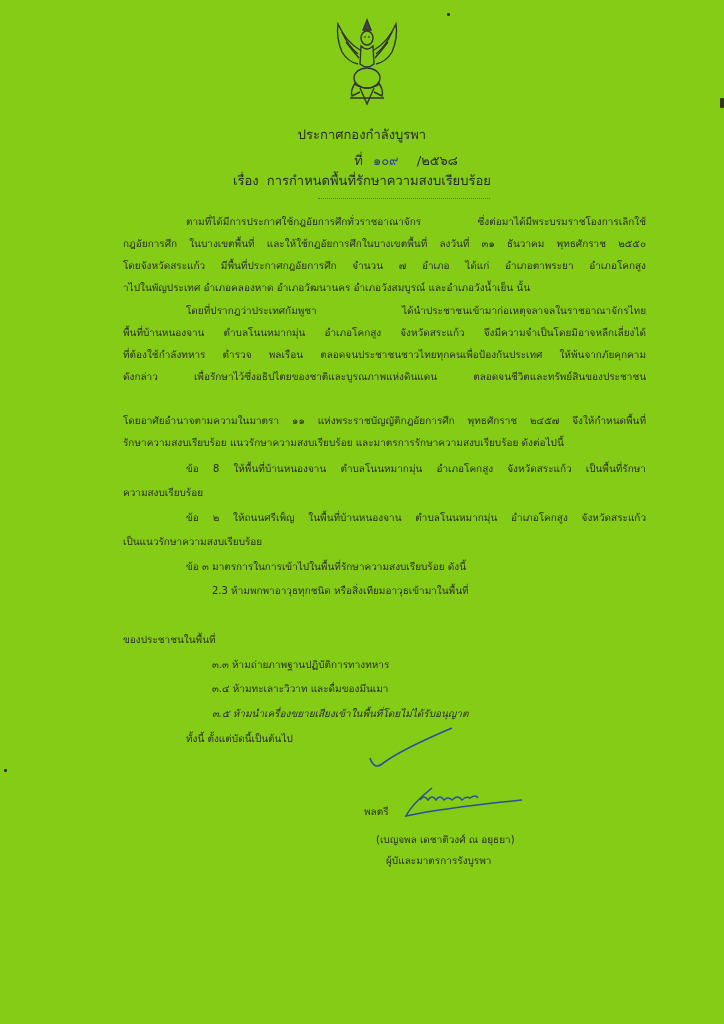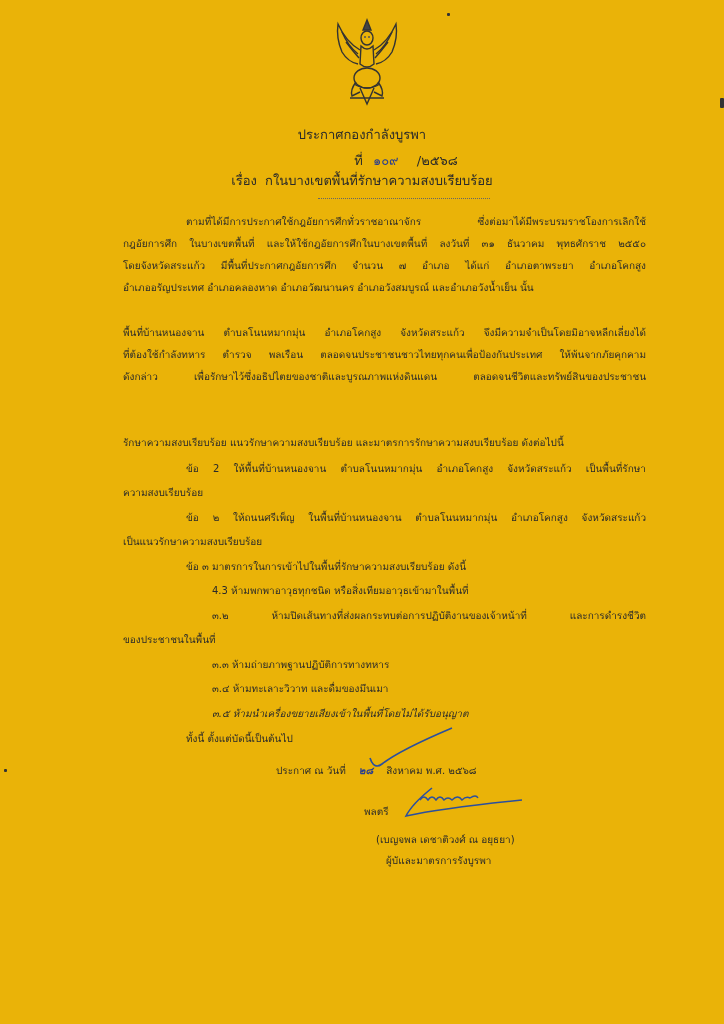--- a/index.html
+++ b/index.html
@@ -1,17 +1,17 @@
 <!DOCTYPE html>
 <html><head>
   <meta charset="utf-8">
   <style>
     html, body { margin: 0; padding: 0; background: #ffffff; }
     body { width: 724px; height: 1024px; position: relative; overflow: hidden; font-family: "DejaVu Sans", "Liberation Sans", sans-serif; color: #2a2a2a; }
-    .page { position: absolute; left: 0; top: 0; width: 724px; height: 1024px; background: #eab308; }
+    .page { position: absolute; left: 0; top: 0; width: 724px; height: 1024px; background: #84cc16; }
     .garuda { position: absolute; left: 330px; top: 12px; width: 74px; height: 100px; }
     .center { position: absolute; left: 0; width: 724px; text-align: center; font-size: 13px; white-space: nowrap; }
     .num-blue { color: #2b3e8f; }
     .dots { position: absolute; left: 318px; top: 198px; width: 172px; border-top: 1px dotted #666; }
     .line { position: absolute; font-size: 10px; white-space: nowrap; line-height: 16px; }
     .just { text-align: justify; text-align-last: justify; }
     .speck { position: absolute; background: #333; border-radius: 1px; }
     .sig { position: absolute; }
   </style>
 </head>
@@ -48,51 +48,47 @@
   <div class="speck" style="left:4px;top:769px;width:3px;height:3px;"></div>
 
   <div class="center" style="top:124px;">ประกาศกองกำลังบูรพา</div>
   <div class="center" style="top:150px;padding-left:44px;">
     <span>ที่</span>
     <span class="num-blue" style="margin-left:6px;">๑๐๙</span>
     <span style="margin-left:14px;">/๒๕๖๘</span>
   </div>
   <div class="center" style="top:170px;">
     <span>เรื่อง</span>
-    <span style="margin-left:4px;">กในบางเขตพื้นที่รักษาความสงบเรียบร้อย</span>
+    <span style="margin-left:4px;">การกำหนดพื้นที่รักษาความสงบเรียบร้อย</span>
   </div>
   <div class="dots"></div>
 
   <div class="line just" style="left:186px;top:214px;width:460px;">ตามที่ได้มีการประกาศใช้กฎอัยการศึกทั่วราชอาณาจักร ซึ่งต่อมาได้มีพระบรมราชโองการเลิกใช้</div>
   <div class="line just" style="left:123px;top:236px;width:523px;">กฎอัยการศึก ในบางเขตพื้นที่ และให้ใช้กฎอัยการศึกในบางเขตพื้นที่ ลงวันที่ ๓๑ ธันวาคม พุทธศักราช ๒๕๕๐</div>
   <div class="line just" style="left:123px;top:258px;width:523px;">โดยจังหวัดสระแก้ว มีพื้นที่ประกาศกฎอัยการศึก จำนวน ๗ อำเภอ ได้แก่ อำเภอตาพระยา อำเภอโคกสูง</div>
-  <div class="line" style="left:123px;top:280px;">อำเภออรัญประเทศ อำเภอคลองหาด อำเภอวัฒนานคร อำเภอวังสมบูรณ์ และอำเภอวังน้ำเย็น นั้น</div>
+  <div class="line" style="left:123px;top:280px;">าไปในพัญประเทศ อำเภอคลองหาด อำเภอวัฒนานคร อำเภอวังสมบูรณ์ และอำเภอวังน้ำเย็น นั้น</div>
+  <div class="line just" style="left:186px;top:303px;width:460px;">โดยที่ปรากฎว่าประเทศกัมพูชา ได้นำประชาชนเข้ามาก่อเหตุจลาจลในราชอาณาจักรไทย</div>
   <div class="line just" style="left:123px;top:325px;width:523px;">พื้นที่บ้านหนองจาน ตำบลโนนหมากมุ่น อำเภอโคกสูง จังหวัดสระแก้ว จึงมีความจำเป็นโดยมิอาจหลีกเลี่ยงได้</div>
   <div class="line just" style="left:123px;top:347px;width:523px;">ที่ต้องใช้กำลังทหาร ตำรวจ พลเรือน ตลอดจนประชาชนชาวไทยทุกคนเพื่อป้องกันประเทศ ให้พ้นจากภัยคุกคาม</div>
   <div class="line just" style="left:123px;top:369px;width:523px;">ดังกล่าว เพื่อรักษาไว้ซึ่งอธิปไตยของชาติและบูรณภาพแห่งดินแดน ตลอดจนชีวิตและทรัพย์สินของประชาชน</div>
+  <div class="line just" style="left:123px;top:413px;width:523px;">โดยอาศัยอำนาจตามความในมาตรา ๑๑ แห่งพระราชบัญญัติกฎอัยการศึก พุทธศักราช ๒๔๕๗ จึงให้กำหนดพื้นที่</div>
   <div class="line" style="left:123px;top:435px;">รักษาความสงบเรียบร้อย แนวรักษาความสงบเรียบร้อย และมาตรการรักษาความสงบเรียบร้อย ดังต่อไปนี้</div>
 
-  <div class="line just" style="left:186px;top:461px;width:460px;">ข้อ 2 ให้พื้นที่บ้านหนองจาน ตำบลโนนหมากมุ่น อำเภอโคกสูง จังหวัดสระแก้ว เป็นพื้นที่รักษา</div>
+  <div class="line just" style="left:186px;top:461px;width:460px;">ข้อ 8 ให้พื้นที่บ้านหนองจาน ตำบลโนนหมากมุ่น อำเภอโคกสูง จังหวัดสระแก้ว เป็นพื้นที่รักษา</div>
   <div class="line" style="left:123px;top:485px;">ความสงบเรียบร้อย</div>
   <div class="line just" style="left:186px;top:510px;width:460px;">ข้อ ๒ ให้ถนนศรีเพ็ญ ในพื้นที่บ้านหนองจาน ตำบลโนนหมากมุ่น อำเภอโคกสูง จังหวัดสระแก้ว</div>
   <div class="line" style="left:123px;top:534px;">เป็นแนวรักษาความสงบเรียบร้อย</div>
   <div class="line" style="left:186px;top:559px;">ข้อ ๓ มาตรการในการเข้าไปในพื้นที่รักษาความสงบเรียบร้อย ดังนี้</div>
-  <div class="line" style="left:212px;top:583px;">4.3 ห้ามพกพาอาวุธทุกชนิด หรือสิ่งเทียมอาวุธเข้ามาในพื้นที่</div>
-  <div class="line just" style="left:212px;top:608px;width:434px;">๓.๒ ห้ามปิดเส้นทางที่ส่งผลกระทบต่อการปฏิบัติงานของเจ้าหน้าที่ และการดำรงชีวิต</div>
+  <div class="line" style="left:212px;top:583px;">2.3 ห้ามพกพาอาวุธทุกชนิด หรือสิ่งเทียมอาวุธเข้ามาในพื้นที่</div>
   <div class="line" style="left:123px;top:632px;">ของประชาชนในพื้นที่</div>
   <div class="line" style="left:212px;top:657px;">๓.๓ ห้ามถ่ายภาพฐานปฏิบัติการทางทหาร</div>
   <div class="line" style="left:212px;top:681px;">๓.๔ ห้ามทะเลาะวิวาท และดื่มของมึนเมา</div>
   <div class="line" style="left:212px;top:706px;font-style:italic;">๓.๕ ห้ามนำเครื่องขยายเสียงเข้าในพื้นที่โดยไม่ได้รับอนุญาต</div>
   <div class="line" style="left:186px;top:731px;">ทั้งนี้ ตั้งแต่บัดนี้เป็นต้นไป</div>
 
-  <div class="line" style="left:276px;top:763px;">
-    <span>ประกาศ ณ วันที่</span>
-    <span class="num-blue" style="display:inline-block;width:34px;text-align:center;font-weight:bold;font-style:italic;">๒๘</span>
-    <span>สิงหาคม พ.ศ. ๒๕๖๘</span>
-  </div>
   <svg class="sig" style="left:360px;top:722px;" width="100" height="50" viewBox="0 0 100 50">
     <path d="M10 36 Q14 48 22 42 Q40 28 92 6" fill="none" stroke="#2b4f9e" stroke-width="1.6"></path>
   </svg>
 
   <div class="line" style="left:364px;top:804px;">พลตรี</div>
   <svg class="sig" style="left:402px;top:782px;" width="130" height="42" viewBox="0 0 130 42">
     <path d="M30 6 Q10 22 4 34 Q40 26 120 18" fill="none" stroke="#2b4f9e" stroke-width="1.6"></path>
     <path d="M18 18 q4 -6 8 0 q4 -6 8 0 q4 -6 8 0 q4 -4 8 0 q6 -6 10 0 q4 -4 8 -2 q6 -4 8 0" fill="none" stroke="#2b4f9e" stroke-width="1.4"></path>
   </svg>
 

